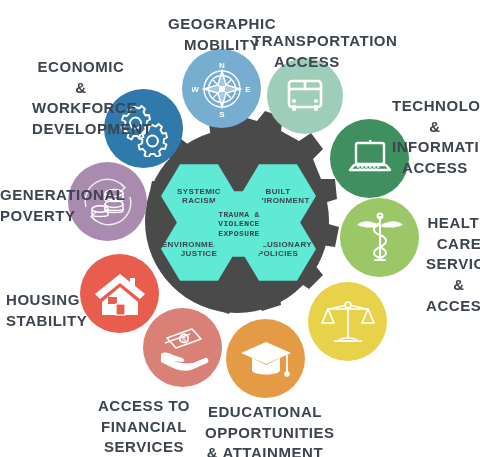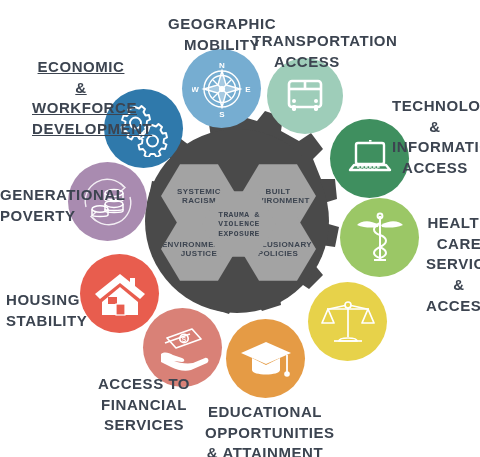--- a/index.html
+++ b/index.html
@@ -22,21 +22,21 @@
     left: 131px;
     top: 111px;
     width: 212px;
     height: 222px;
   }
   .gear-wrap svg { display: block; width: 100%; height: 100%; }
 
   
   .hex {
     position: absolute;
-    background: #a3a3a3;
+    background: #5eead4;
     display: flex;
     align-items: center;
     justify-content: center;
     text-align: center;
     color: #3c4450;
     font-weight: 700;
     letter-spacing: .4px;
     line-height: 1.18;
     -webkit-clip-path: polygon(25% 2%, 75% 2%, 100% 50%, 75% 98%, 25% 98%, 0% 50%);
     clip-path: polygon(25% 2%, 75% 2%, 100% 50%, 75% 98%, 25% 98%, 0% 50%);
@@ -240,21 +240,21 @@
         <path d="M12 15 L37 6 L46 16 L21 25 Z"></path>
         <path d="M10 20 L35 11"></path>
         <circle cx="29" cy="15.5" r="4.2"></circle>
       </g>
       <text x="29" y="18.6" fill="#ffffff" font-size="6.5" font-weight="700" text-anchor="middle" font-family="Liberation Sans, sans-serif">S</text>
       <g fill="#ffffff">
         <path d="M6 31 C10 28 14 30 18 32 L27 35 C30 36 30 39 27 39 L19 38 C24 40 32 41 38 40 L50 35 C53 34 55 38 52 40 L36 47 C30 49 22 47 16 44 L6 39 Z"></path>
       </g>
     </svg>
   </div>
-  <div class="label" style="left:91px; top:374px; width:106px;">ACCESS TO
+  <div class="label" style="left:91px; top:396px; width:106px;">ACCESS TO
 FINANCIAL
 SERVICES</div>
 
   <div class="node" style="left:80px; top:254px; width:79px; height:79px; background:#e85d4e;">
     <svg width="52" height="48" viewBox="0 0 52 48">
       <g fill="#ffffff">
         <path d="M26 4 L51 24 L46 29 L26 13 L6 29 L1 24 Z"></path>
         <rect x="36" y="8" width="5" height="9"></rect>
         <path d="M26 17 L44 32 L44 45 L8 45 L8 32 Z"></path>
       </g>
@@ -296,17 +296,17 @@
   <div class="node" style="left:104px; top:89px; width:79px; height:79px; background:#2f79ab;">
     <svg width="58" height="56" viewBox="0 0 58 56">
       <g fill="none" stroke="#ffffff" stroke-width="1.9" stroke-linejoin="round">
         <path d="M20 6 L24 7.5 L26.5 5 L30 8 L28.5 11 L30.5 14.5 L34 14 L35 18.5 L32 20 L31.5 24 L34.5 25.5 L33 30 L29.5 29.5 L27 32.5 L28.5 36 L24.5 38 L22.5 35 L18.5 35 L16.5 38.5 L12.5 36.5 L13.5 33 L11 30 L7.5 30.5 L6.5 26 L10 24.5 L10.5 20.5 L7 19 L8.5 14.5 L12 15 L14.5 12 L13 8.5 Z"></path>
         <circle cx="20.5" cy="22" r="5.5"></circle>
         <path d="M37 24 L41 25.5 L43.5 23 L47 26 L45.5 29 L47.5 32.5 L51 32 L52 36.5 L49 38 L48.5 42 L51.5 43.5 L50 48 L46.5 47.5 L44 50.5 L45.5 54 L41.5 56 L39.5 53 L35.5 53 L33.5 56.5 L29.5 54.5 L30.5 51 L28 48 L24.5 48.5 L23.5 44 L27 42.5 L27.5 38.5 L24 37 L25.5 32.5 L29 33 L31.5 30 L30 26.5 Z"></path>
         <circle cx="37.5" cy="40" r="5.5"></circle>
       </g>
     </svg>
   </div>
-  <div class="label" style="left:32px; top:57px; width:98px;text-decoration:underline;">ECONOMIC &amp;
+  <div class="label" style="left:32px; top:57px; width:98px;">ECONOMIC &amp;
 WORKFORCE
 DEVELOPMENT</div>
 
 </div>
 
 </body></html>

